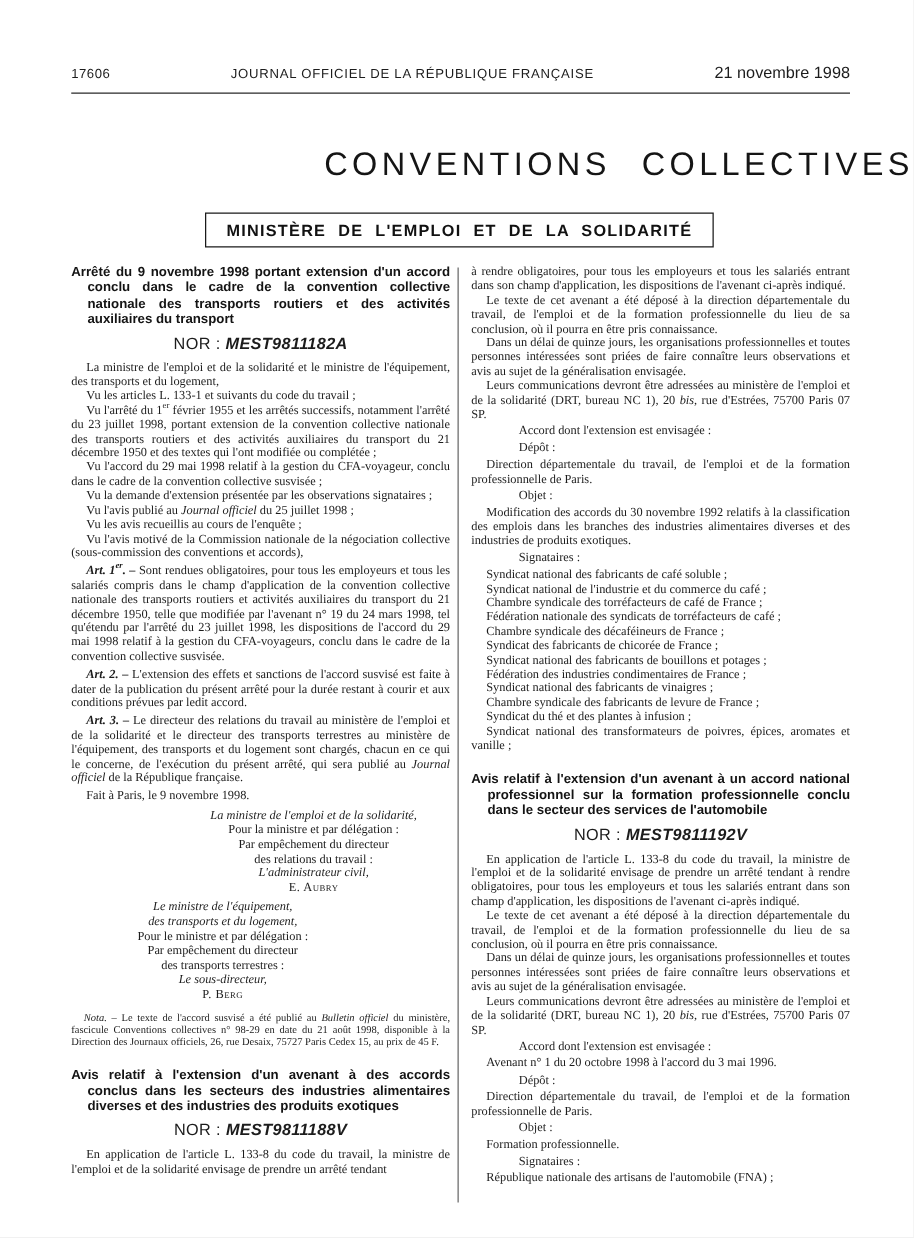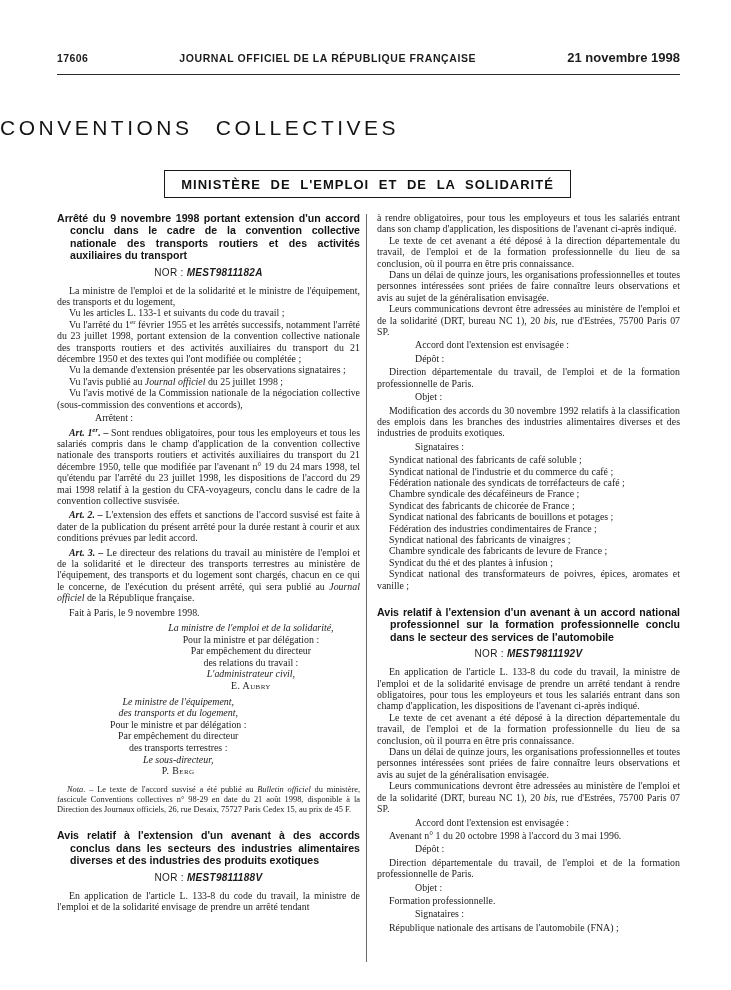--- a/index.html
+++ b/index.html
@@ -7,29 +7,28 @@
     position:relative;width:731px;height:990px;background:#ffffff;
     margin:0 auto;overflow:hidden;color:#1c1c1c;
     font-family:"Liberation Serif", serif;
   }
   
   .header{
     position:absolute;left:57px;right:51px;top:50px;
     display:flex;align-items:baseline;justify-content:space-between;
     border-bottom:1.5px solid #2a2a2a;padding-bottom:9px;
     font-family:"Liberation Sans", sans-serif;
-    font-weight:bold;
   }
   .header .pageno{font-size:10.5px;letter-spacing:.4px;}
   .header .jtitle{font-size:10.5px;letter-spacing:.6px;}
   .header .jdate{font-size:13px;}
   
   .section-title{
-    position:absolute;left:0;right:0;top:116px;text-align:left;
-    font-family:"Liberation Sans", sans-serif;font-size:21px;
+    position:absolute;left:0;right:0;top:116px;text-align:right;
+    font-family:"Liberation Sans", sans-serif;font-size:26px;
     letter-spacing:3.5px;word-spacing:14px;color:#151515;
   }
   .ministry-wrap{position:absolute;left:4px;right:0;top:170px;text-align:center;}
   .ministry-box{
     display:inline-block;border:1.6px solid #1a1a1a;padding:6px 16px 5px;
     font-family:"Liberation Sans", sans-serif;font-weight:bold;font-size:13px;
     letter-spacing:1px;word-spacing:5px;color:#111;
   }
   
   .columns{position:absolute;left:57px;right:51px;top:212px;display:flex;gap:17px;}
@@ -37,21 +36,21 @@
   .divider{position:absolute;left:366px;top:214px;height:748px;width:1px;background:#6a6a6a;}
   
   .blk-heading{
     font-family:"Liberation Sans", sans-serif;font-weight:bold;
     font-size:10.6px;line-height:12.4px;text-align:justify;
     padding-left:13px;text-indent:-13px;margin:0 0 5px 0;color:#141414;
   }
   .blk-heading.later{margin-top:15px;}
   .blk-nor{
     text-align:center;font-family:"Liberation Sans", sans-serif;
-    font-size:10px;margin:4px 0 7px 0;letter-spacing:.3px;
+    font-size:13px;margin:4px 0 7px 0;letter-spacing:.3px;
   }
   .blk-nor .code{font-style:italic;font-weight:bold;}
   .blk-para{
     font-size:9.9px;line-height:11.4px;text-align:justify;
     text-indent:12px;margin:0;
   }
   .blk-para.no-indent{text-indent:0;}
   .blk-para.art{margin-top:3px;}
   .blk-label{font-size:9.9px;line-height:11.4px;margin:2px 0 2px 38px;}
   .blk-sig{font-size:9.9px;line-height:11.6px;margin:4px 0;text-align:center;}
@@ -84,24 +83,25 @@
     <span class="ministry-box">MINISTÈRE  DE  L'EMPLOI  ET  DE  LA  SOLIDARITÉ</span>
   </div>
 
   <div class="columns">
     <div class="col" id="left-col">
         <div class="blk-heading">Arrêté du 9 novembre 1998 portant extension d'un accord conclu dans le cadre de la convention collective nationale des transports routiers et des activités auxiliaires du transport</div>
         <div class="blk-nor"><span>NOR : </span><span class="code">MEST9811182A</span></div>
         <div class="blk-para"><span>La ministre de l'emploi et de la solidarité et le ministre de l'équipement, des transports et du logement,</span></div>
         <div class="blk-para"><span>Vu les articles L. 133-1 et suivants du code du travail ;</span></div>
         <div class="blk-para"><span>Vu l'arrêté du 1</span><sup>er</sup><span> février 1955 et les arrêtés successifs, notamment l'arrêté du 23 juillet 1998, portant extension de la convention collective nationale des transports routiers et des activités auxiliaires du transport du 21 décembre 1950 et des textes qui l'ont modifiée ou complétée ;</span></div>
+        <div class="blk-para"><span>Vu l'accord du 29 mai 1998 relatif à la gestion du CFA-voyageur, conclu dans le cadre de la convention collective susvisée ;</span></div>
         <div class="blk-para"><span>Vu la demande d'extension présentée par les observations signataires ;</span></div>
         <div class="blk-para"><span>Vu l'avis publié au </span><span class="seg-i">Journal officiel</span><span> du 25 juillet 1998 ;</span></div>
+        <div class="blk-para"><span>Vu les avis recueillis au cours de l'enquête ;</span></div>
         <div class="blk-para"><span>Vu l'avis motivé de la Commission nationale de la négociation collective (sous-commission des conventions et accords),</span></div>
-        <div class="blk-label">Arrêtent :</div>
         <div class="blk-para art"><span class="seg-b">Art. 1</span><sup class="seg-b">er</sup><span class="seg-b">. – </span><span>Sont rendues obligatoires, pour tous les employeurs et tous les salariés compris dans le champ d'application de la convention collective nationale des transports routiers et activités auxiliaires du transport du 21 décembre 1950, telle que modifiée par l'avenant n° 19 du 24 mars 1998, tel qu'étendu par l'arrêté du 23 juillet 1998, les dispositions de l'accord du 29 mai 1998 relatif à la gestion du CFA-voyageurs, conclu dans le cadre de la convention collective susvisée.</span></div>
         <div class="blk-para art"><span class="seg-b">Art. 2</span><span class="seg-b">. – </span><span>L'extension des effets et sanctions de l'accord susvisé est faite à dater de la publication du présent arrêté pour la durée restant à courir et aux conditions prévues par ledit accord.</span></div>
         <div class="blk-para art"><span class="seg-b">Art. 3</span><span class="seg-b">. – </span><span>Le directeur des relations du travail au ministère de l'emploi et de la solidarité et le directeur des transports terrestres au ministère de l'équipement, des transports et du logement sont chargés, chacun en ce qui le concerne, de l'exécution du présent arrêté, qui sera publié au </span><span class="seg-i">Journal officiel</span><span> de la République française.</span></div>
         <div class="blk-para art"><span>Fait à Paris, le 9 novembre 1998.</span></div>
         <div class="blk-sig sig-a">
           <div class="seg-i">La ministre de l'emploi et de la solidarité,</div>
           <div>Pour la ministre et par délégation :</div>
           <div>Par empêchement du directeur</div>
           <div>des relations du travail :</div>
           <div class="seg-i">L'administrateur civil,</div>
@@ -127,20 +127,21 @@
         <div class="blk-para"><span>Dans un délai de quinze jours, les organisations professionnelles et toutes personnes intéressées sont priées de faire connaître leurs observations et avis au sujet de la généralisation envisagée.</span></div>
         <div class="blk-para"><span>Leurs communications devront être adressées au ministère de l'emploi et de la solidarité (DRT, bureau NC 1), 20 </span><span class="seg-i">bis</span><span>, rue d'Estrées, 75700 Paris 07 SP.</span></div>
         <div class="blk-label">Accord dont l'extension est envisagée :</div>
         <div class="blk-label">Dépôt :</div>
         <div class="blk-para"><span>Direction départementale du travail, de l'emploi et de la formation professionnelle de Paris.</span></div>
         <div class="blk-label">Objet :</div>
         <div class="blk-para"><span>Modification des accords du 30 novembre 1992 relatifs à la classification des emplois dans les branches des industries alimentaires diverses et des industries de produits exotiques.</span></div>
         <div class="blk-label">Signataires :</div>
         <div class="blk-para"><span>Syndicat national des fabricants de café soluble ;</span></div>
         <div class="blk-para"><span>Syndicat national de l'industrie et du commerce du café ;</span></div>
+        <div class="blk-para"><span>Chambre syndicale des torréfacteurs de café de France ;</span></div>
         <div class="blk-para"><span>Fédération nationale des syndicats de torréfacteurs de café ;</span></div>
         <div class="blk-para"><span>Chambre syndicale des décaféineurs de France ;</span></div>
         <div class="blk-para"><span>Syndicat des fabricants de chicorée de France ;</span></div>
         <div class="blk-para"><span>Syndicat national des fabricants de bouillons et potages ;</span></div>
         <div class="blk-para"><span>Fédération des industries condimentaires de France ;</span></div>
         <div class="blk-para"><span>Syndicat national des fabricants de vinaigres ;</span></div>
         <div class="blk-para"><span>Chambre syndicale des fabricants de levure de France ;</span></div>
         <div class="blk-para"><span>Syndicat du thé et des plantes à infusion ;</span></div>
         <div class="blk-para"><span>Syndicat national des transformateurs de poivres, épices, aromates et vanille ;</span></div>
         <div class="blk-heading later">Avis relatif à l'extension d'un avenant à un accord national professionnel sur la formation professionnelle conclu dans le secteur des services de l'automobile</div>

